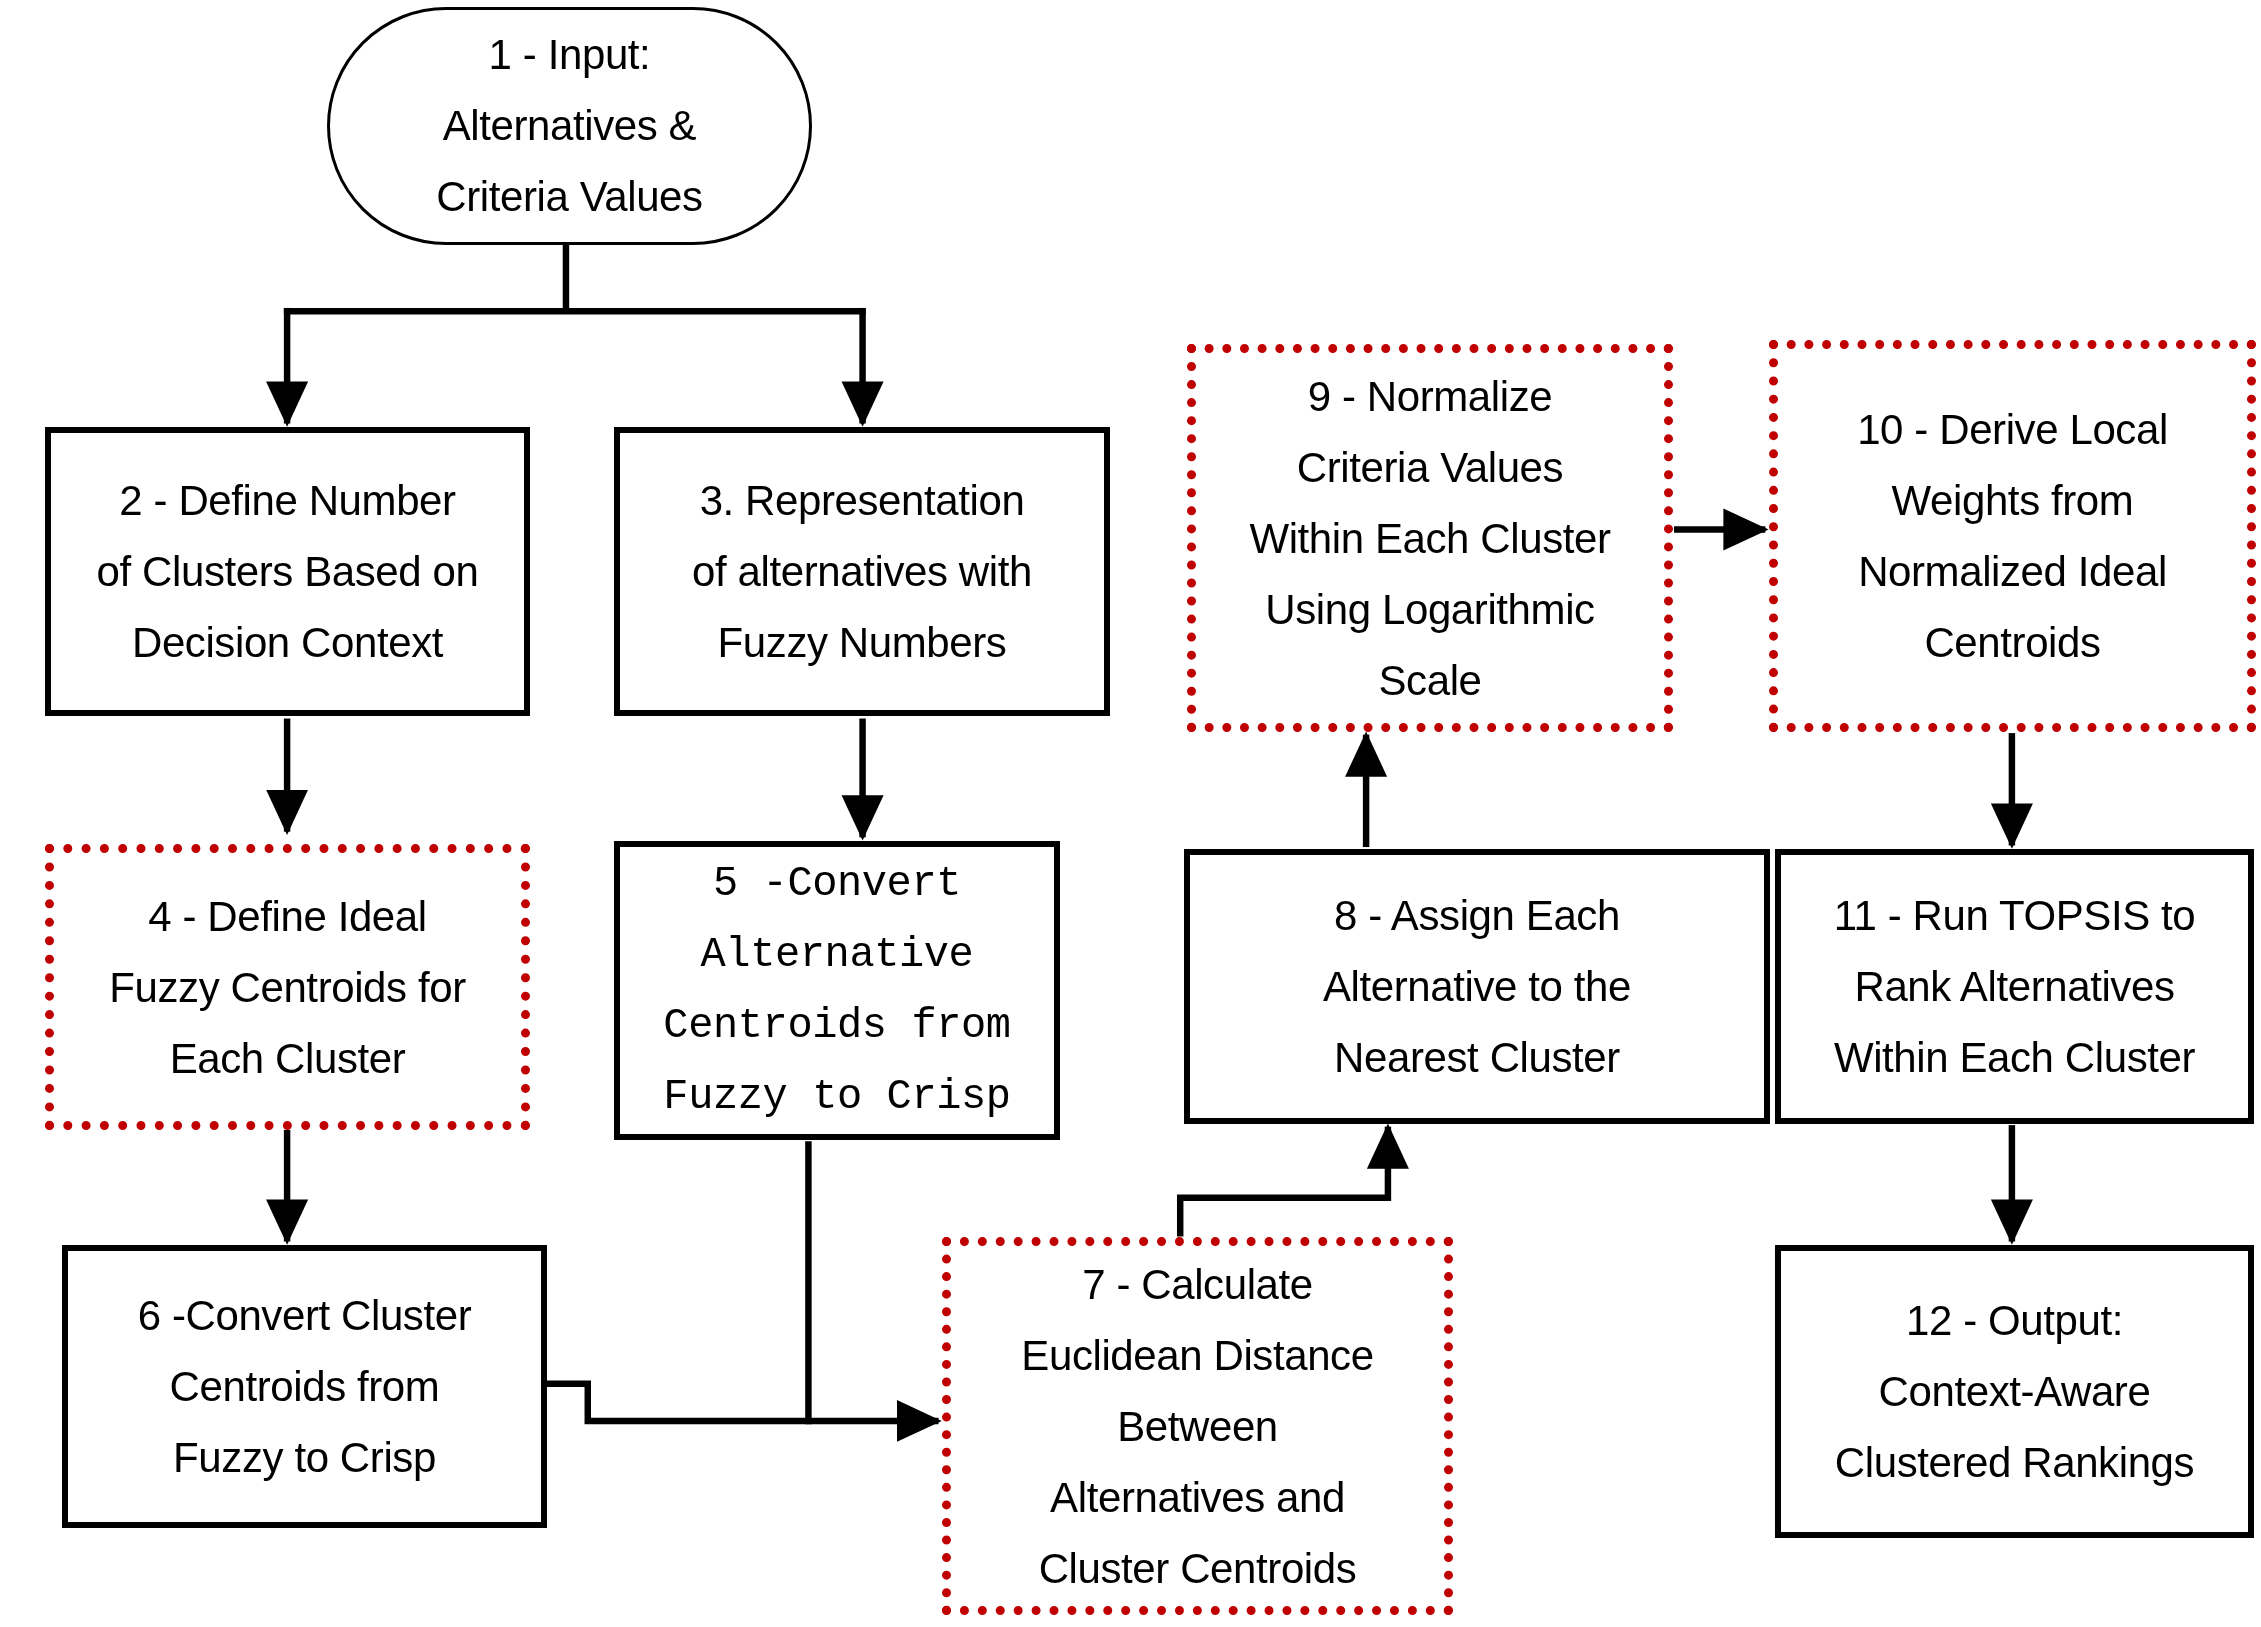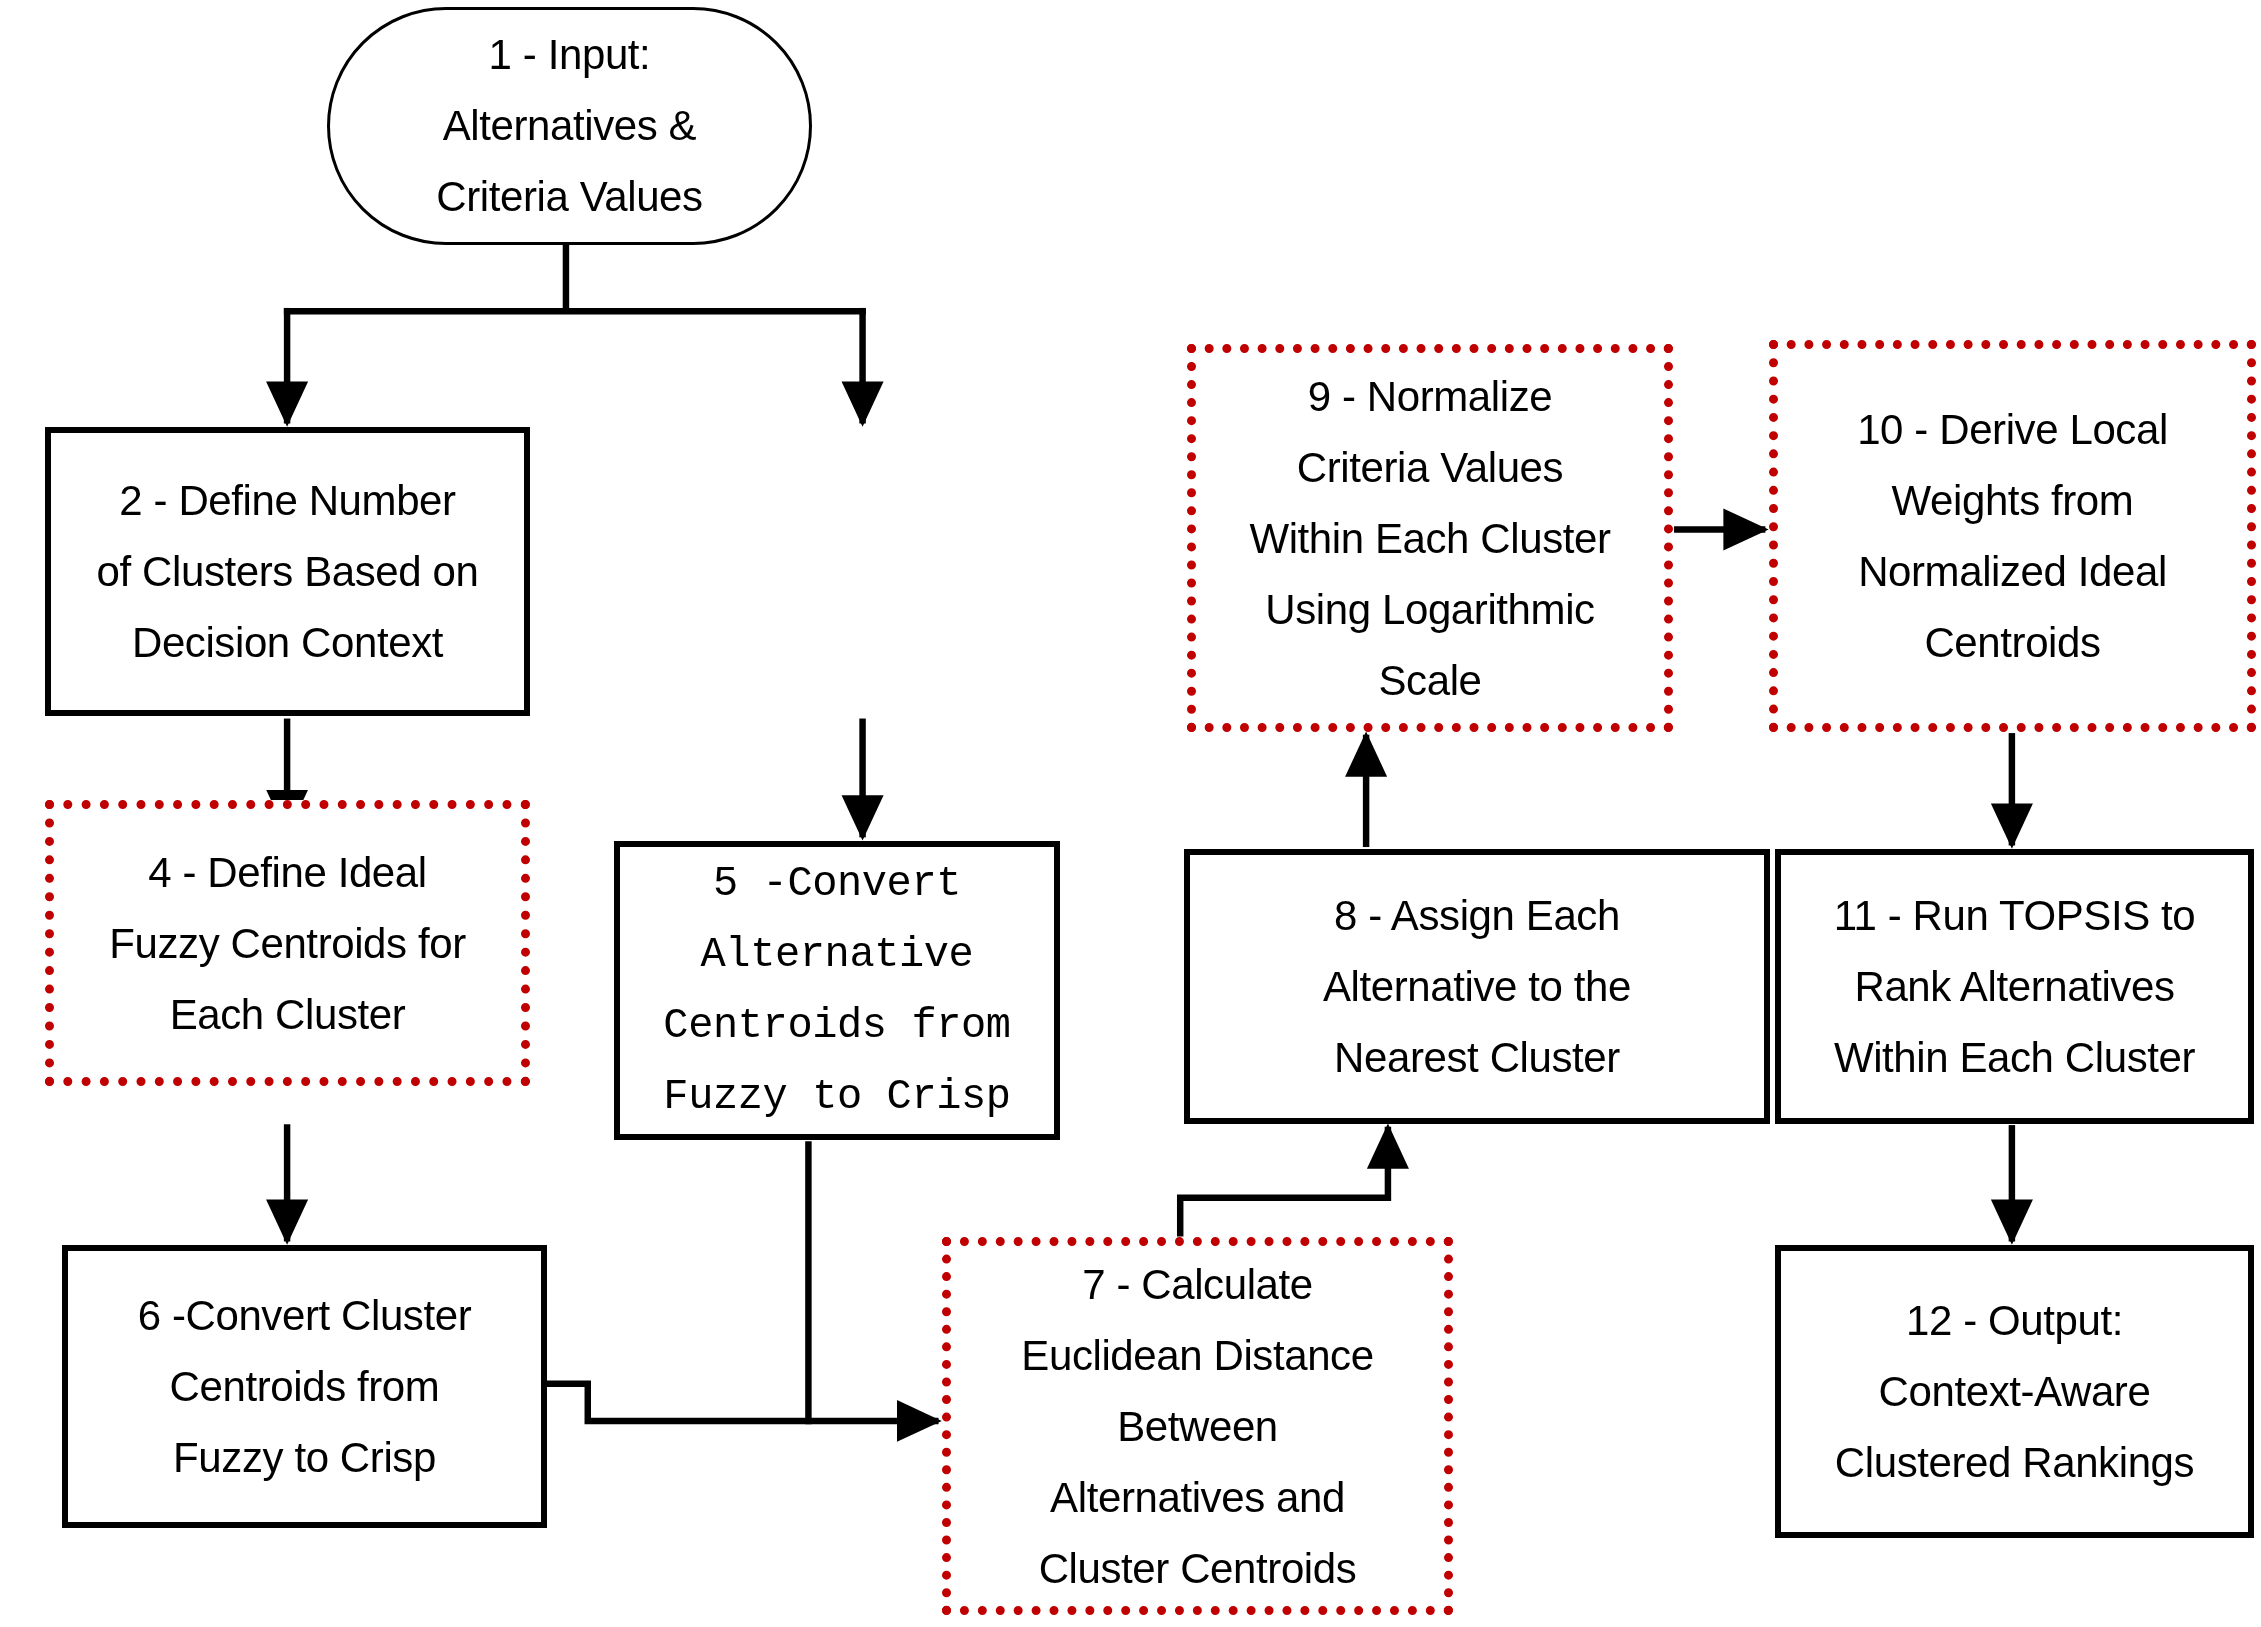--- a/index.html
+++ b/index.html
@@ -40,21 +40,21 @@
     letter-spacing: -0.4px;
   }
   .solid   { border: 6.5px solid var(--line-color, #000); }
   .dotted  { border: 9.7px dotted var(--accent-red, #c00000); }
   .stadium { border: 3.2px solid var(--line-color, #000); border-radius: 121px; }
 
   
   .n1  { left: 327px;  top: 6.5px;    width: 485px; height: 238px; }
   .n2  { left: 45px;   top: 427px;  width: 485px; height: 289px; }
   .n3  { left: 614px;  top: 427px;  width: 496px; height: 289px; }
-  .n4  { left: 45px;   top: 800px; width: 485px; height: 286px; }
+  .n4  { left: 45px;   top: 844px; width: 485px; height: 286px; }
   .n5  { left: 614px;  top: 841px; width: 446px; height: 299px; font-family: Liberation Mono, monospace; }
   .n6  { left: 62px;   top: 1245px; width: 485px; height: 283px; }
   .n7  { left: 942px; top: 1237px; width: 511px; height: 378px; }
   .n8  { left: 1184px; top: 849px; width: 586px; height: 275px; }
   .n9  { left: 1187px; top: 344px;  width: 486px; height: 388px; }
   .n10 { left: 1769px; top: 340px;  width: 487px; height: 392px; }
   .n11 { left: 1775px; top: 849px; width: 479px; height: 275px; text-align: center; }
   .n12 { left: 1775px; top: 1245px; width: 479px; height: 293px; }
 </style>
 </head>
@@ -86,20 +86,23 @@
   </svg>
 
   <div class="node stadium n1">1 - Input:
 Alternatives &amp;
 Criteria Values</div>
 
   <div class="node solid n2">2 - Define Number
 of Clusters Based on
 Decision Context</div>
 
+  <div class="node solid n3">3. Representation
+of alternatives with
+Fuzzy Numbers</div>
 
   <div class="node dotted n4">4 - Define Ideal
 Fuzzy Centroids for
 Each Cluster</div>
 
   <div class="node solid n5">5 -Convert
 Alternative
 Centroids from
 Fuzzy to Crisp</div>
 

